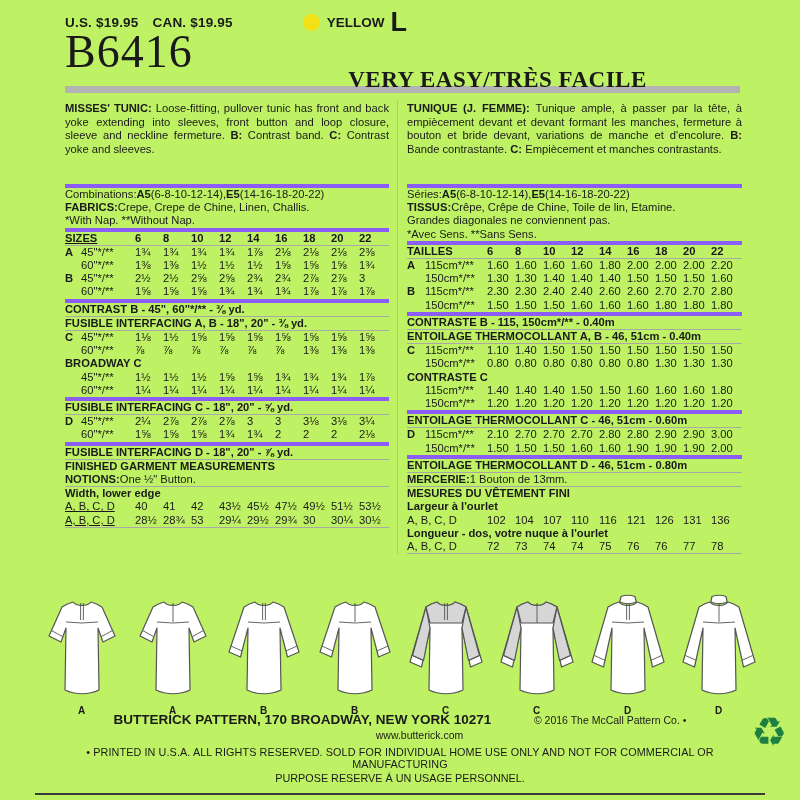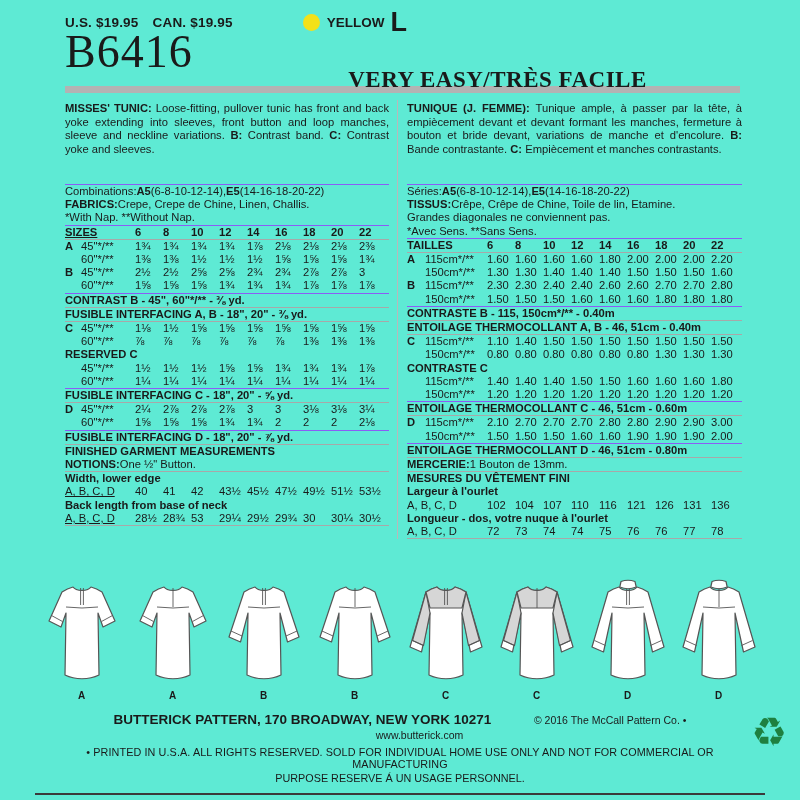--- a/index.html
+++ b/index.html
@@ -1,17 +1,17 @@
 <!DOCTYPE html>
 <html><head>
 <meta charset="utf-8">
 <style>
   html,body{margin:0;padding:0;background:#fff;}
   body{width:800px;height:800px;font-family:"Liberation Sans",sans-serif;color:#1a1a1a;}
-  .page{position:relative;width:800px;height:800px;overflow:hidden;background:#5eead4;}
+  .page{position:relative;width:800px;height:800px;overflow:hidden;background:#bef264;}
   .b{font-weight:bold;}
   .sm{font-size:10.5px;font-weight:normal;margin-left:39px;}
 
   
   header{padding:12px 60px 0 65px;position:relative;}
   .price-row{display:flex;align-items:center;font-size:13.5px;height:20px;}
   .price{font-weight:bold;margin-right:14px;letter-spacing:.2px;}
   .dot{width:17px;height:17px;border-radius:50%;background:#f3e118;margin:0 7px 0 56px;}
   .colorlbl{font-weight:bold;font-size:13.5px;margin-right:6px;}
   .sizeletter{font-weight:bold;font-size:27px;line-height:16px;}
@@ -23,21 +23,21 @@
   
   .columns{display:flex;padding:7px 58px 0 65px;}
   .col{box-sizing:border-box;}
   .col-en{width:333px;padding-right:8px;border-right:1px solid #b9b9b9;}
   .col-fr{width:344px;padding-left:9px;}
   .desc{font-size:11.2px;line-height:13.6px;margin:2px 0 0 0;min-height:82px;text-align:justify;}
 
   
   .trow{display:flex;font-size:11.2px;line-height:13.2px;align-items:baseline;}
   .trow span{white-space:nowrap;}
-  .r-above{border-top:1px solid #8b5cf6;}
+  .r-above{border-top:4px solid #8b5cf6;}
   .r-below{border-bottom:1px solid #a8a8a8;}
   .lbl{font-weight:bold;display:inline-block;}
   .lbl.plain{font-weight:normal;}
   .col-en .lbl{width:70px;text-decoration:underline;}
   .col-fr .lbl{width:80px;}
   .ltr{display:inline-block;font-weight:bold;}
   .col-en .ltr{width:16px;}
   .col-fr .ltr{width:18px;}
   .wid{display:inline-block;}
   .col-en .wid{width:54px;}
@@ -75,21 +75,21 @@
     </div>
     <div class="title-row">
       <span class="pattern-number">B6416</span>
       <span class="difficulty">VERY EASY/TRÈS FACILE</span>
     </div>
     <div class="graybar"></div>
   </header>
 
   <div class="columns">
     <section class="col col-en">
-      <p class="desc"><span class="b">MISSES' TUNIC: </span><span class="">Loose-fitting, pullover tunic has front and back yoke extending into sleeves, front button and loop manches, sleeve and neckline variations. </span><span class="b">B: </span><span class="">Contrast band. </span><span class="b">C: </span><span class="">Contrast yoke and sleeves.</span></p>
+      <p class="desc"><span class="b">MISSES' TUNIC: </span><span class="">Loose-fitting, pullover tunic has front and back yoke extending into sleeves, front button and loop closure, sleeve and neckline fermeture. </span><span class="b">B: </span><span class="">Contrast band. </span><span class="b">C: </span><span class="">Contrast yoke and sleeves.</span></p>
       <div class="tbl">
           <div class="trow t-free r-above">
             <span class="">Combinations: </span>
             <span class="b">A5</span>
             <span class="">(6-8-10-12-14), </span>
             <span class="b">E5</span>
             <span class="">(14-16-18-20-22)</span>
           </div>
           <div class="trow t-free">
             <span class="b">FABRICS: </span>
@@ -188,21 +188,21 @@
             <span class="val">⅞</span>
             <span class="val">⅞</span>
             <span class="val">⅞</span>
             <span class="val">⅞</span>
             <span class="val">⅞</span>
             <span class="val">1⅜</span>
             <span class="val">1⅜</span>
             <span class="val">1⅜</span>
           </div>
           <div class="trow t-band">
-            <span class="b">RESERVED C</span>
+            <span class="b">BROADWAY C</span>
           </div>
           <div class="trow t-data">
             <span class="ltr"></span>
             <span class="wid">45"*/**</span>
             <span class="val">1½</span>
             <span class="val">1½</span>
             <span class="val">1½</span>
             <span class="val">1⅝</span>
             <span class="val">1⅝</span>
             <span class="val">1¾</span>
@@ -270,23 +270,20 @@
             <span class="val">40</span>
             <span class="val">41</span>
             <span class="val">42</span>
             <span class="val">43½</span>
             <span class="val">45½</span>
             <span class="val">47½</span>
             <span class="val">49½</span>
             <span class="val">51½</span>
             <span class="val">53½</span>
           </div>
-          <div class="trow t-subhead">
-            <span class="b">Back length from base of neck</span>
-          </div>
           <div class="trow t-meas r-below">
             <span class="lbl plain">A, B, C, D</span>
             <span class="val">28½</span>
             <span class="val">28¾</span>
             <span class="val">53</span>
             <span class="val">29¼</span>
             <span class="val">29½</span>
             <span class="val">29¾</span>
             <span class="val">30</span>
             <span class="val">30¼</span>

